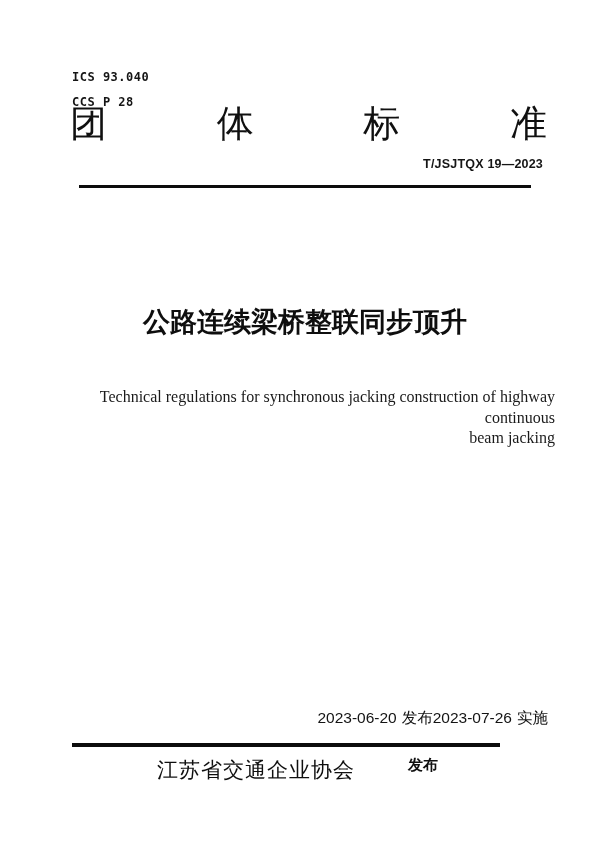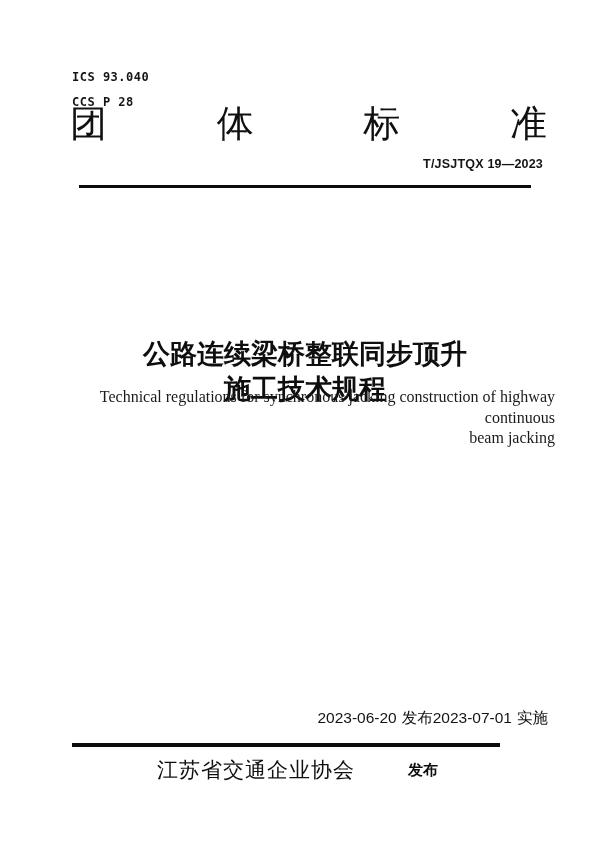--- a/index.html
+++ b/index.html
@@ -60,21 +60,20 @@
   .title-zh {
     position: absolute;
     left: 65px;
     top: 305px;
     width: 480px;
     text-align: center;
     font-size: 27px;
     font-weight: 600;
     line-height: 35px;
     color: #0e0e0e;
-    margin-top: 32px;
   }
   .title-en {
     position: absolute;
     left: 55px;
     top: 387px;
     width: 500px;
     text-align: right;
     font-family: "Liberation Serif", serif;
     font-size: 16px;
     font-weight: 400;
@@ -97,21 +96,21 @@
     left: 72px;
     top: 743px;
     width: 428px;
     height: 4px;
   }
   .publisher-row {
     position: absolute;
     left: 157px;
     top: 756px;
     display: flex;
-    align-items: center;
+    align-items: flex-start;
     white-space: nowrap;
   }
   .pub-name {
     font-size: 21px;
     font-weight: 500;
     letter-spacing: 1px;
     color: #0f0f0f;
   }
   .pub-label {
     margin-left: 53px;
@@ -136,31 +135,30 @@
     <span>标</span>
     <span>准</span>
   </div>
 
   <div class="std-num">T/JSJTQX 19—2023</div>
 
   <div class="rule rule-top"></div>
 
   <div class="title-zh">
     <div>公路连续梁桥整联同步顶升</div>
-    <div>施工技术规程</div>
   </div>
 
   <div class="title-en">
     <div>Technical regulations for synchronous jacking construction of highway continuous</div>
     <div>beam jacking</div>
   </div>
 
   <div class="date-row">
     <div><span>2023-06-20</span><span class="label">发布</span></div>
-    <div><span>2023-07-01</span><span class="label">实施</span></div>
+    <div><span>2023-07-26</span><span class="label">实施</span></div>
   </div>
 
   <div class="rule rule-bottom"></div>
 
   <div class="publisher-row">
     <span class="pub-name">江苏省交通企业协会</span>
     <span class="pub-label">发布</span>
   </div>
 
 </div>

